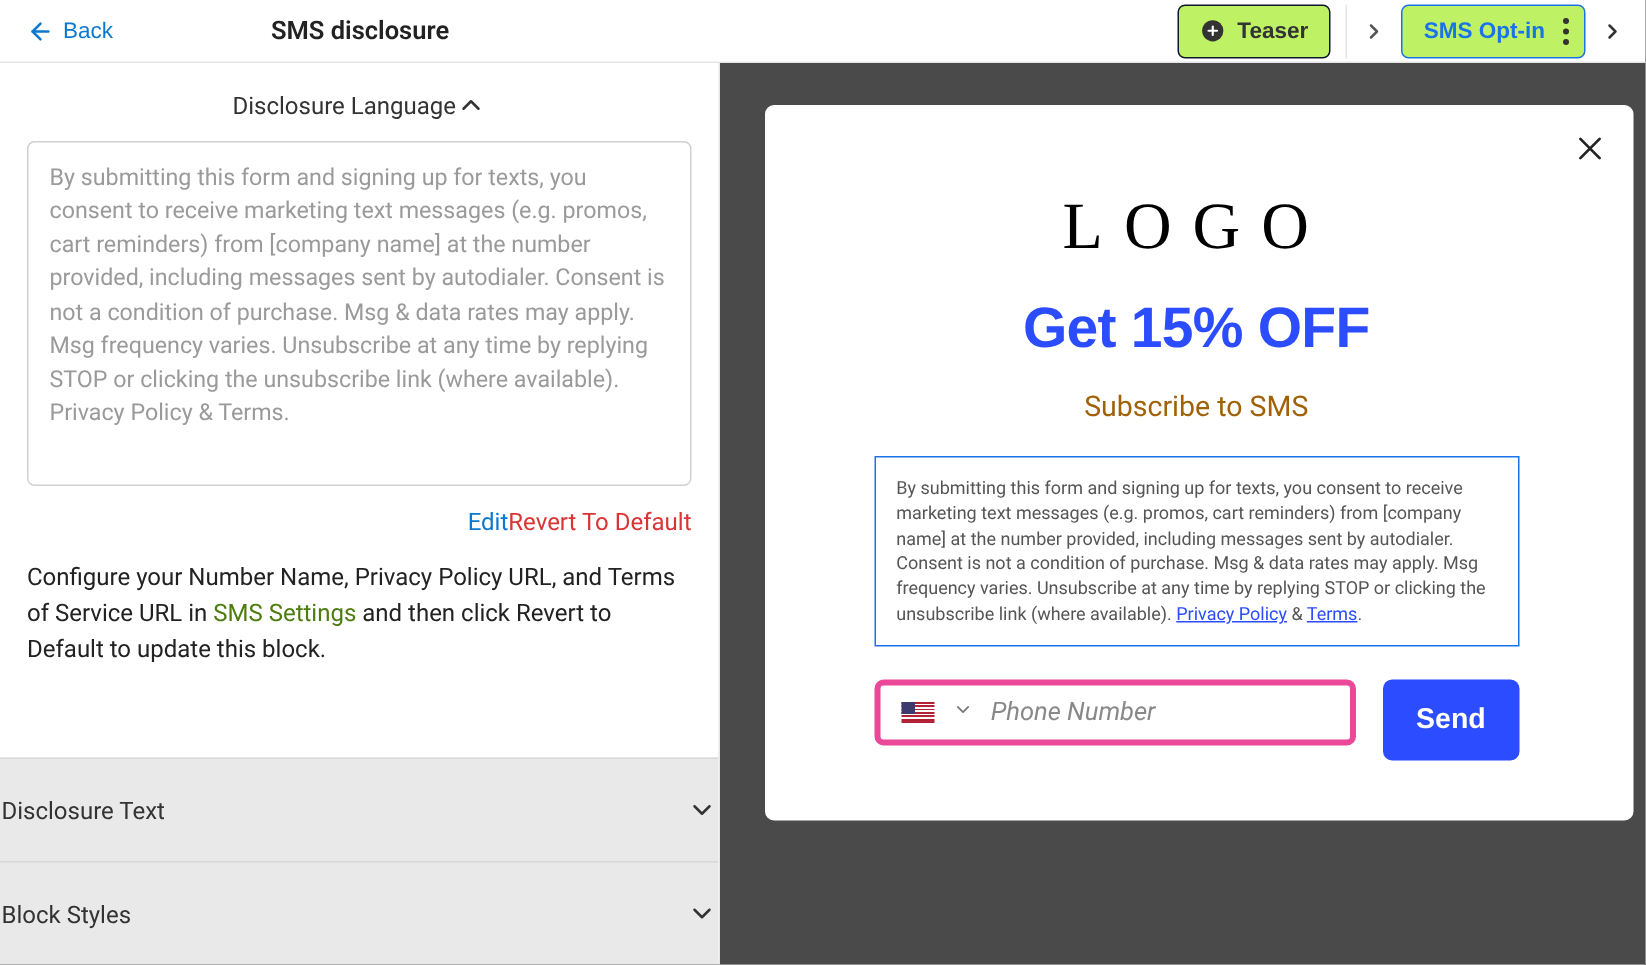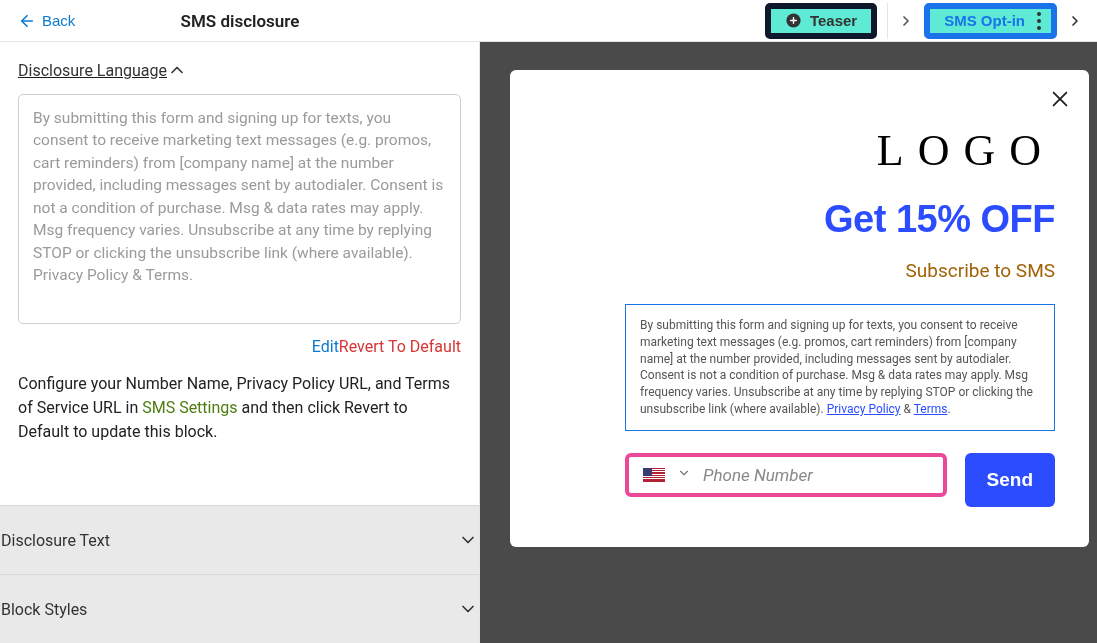--- a/index.html
+++ b/index.html
@@ -61,23 +61,23 @@
       justify-content: flex-end;
       padding: 0 14px;
       gap: 10px;
     }
     .step-btn {
       display: flex;
       align-items: center;
       gap: 8px;
       height: 36px;
       padding: 0 14px;
-      border: 6px solid #0f172a;
+      border: 1px solid #0f172a;
       border-radius: 5px;
-      background: #5eead4;
+      background: #bef264;
       font-size: 15px;
       font-weight: 600;
       color: #333;
       cursor: pointer;
     }
     .step-btn .plus-circle svg {
       display: block;
     }
     .step-btn.email {
       padding-right: 10px;
@@ -119,25 +119,24 @@
     }
     .left-panel {
       width: 480px;
       border-right: 1px solid #e5e5e5;
       display: flex;
       flex-direction: column;
       overflow: hidden;
     }
     .section-header {
       display: flex;
-      justify-content: flex-start;
+      justify-content: center;
       align-items: center;
       padding: 18px 18px 14px 18px;
       cursor: pointer;
-      text-decoration: underline;
     }
     .section-header-title {
       font-size: 16px;
       font-weight: 400;
       color: #333;
     }
     .section-body {
       padding: 0 18px 18px 18px;
     }
     .disclosure-textarea {
@@ -199,21 +198,21 @@
       overflow: hidden;
     }
     .preview-card {
       background: #fff;
       border-radius: 6px;
       width: 100%;
       position: relative;
       padding: 55px 34px 40px 30px;
       display: flex;
       flex-direction: column;
-      align-items: flex-end;
+      align-items: center;
     }
     .preview-close {
       position: absolute;
       top: 18px;
       right: 18px;
       cursor: pointer;
     }
     .preview-close svg {
       display: block;
     }

